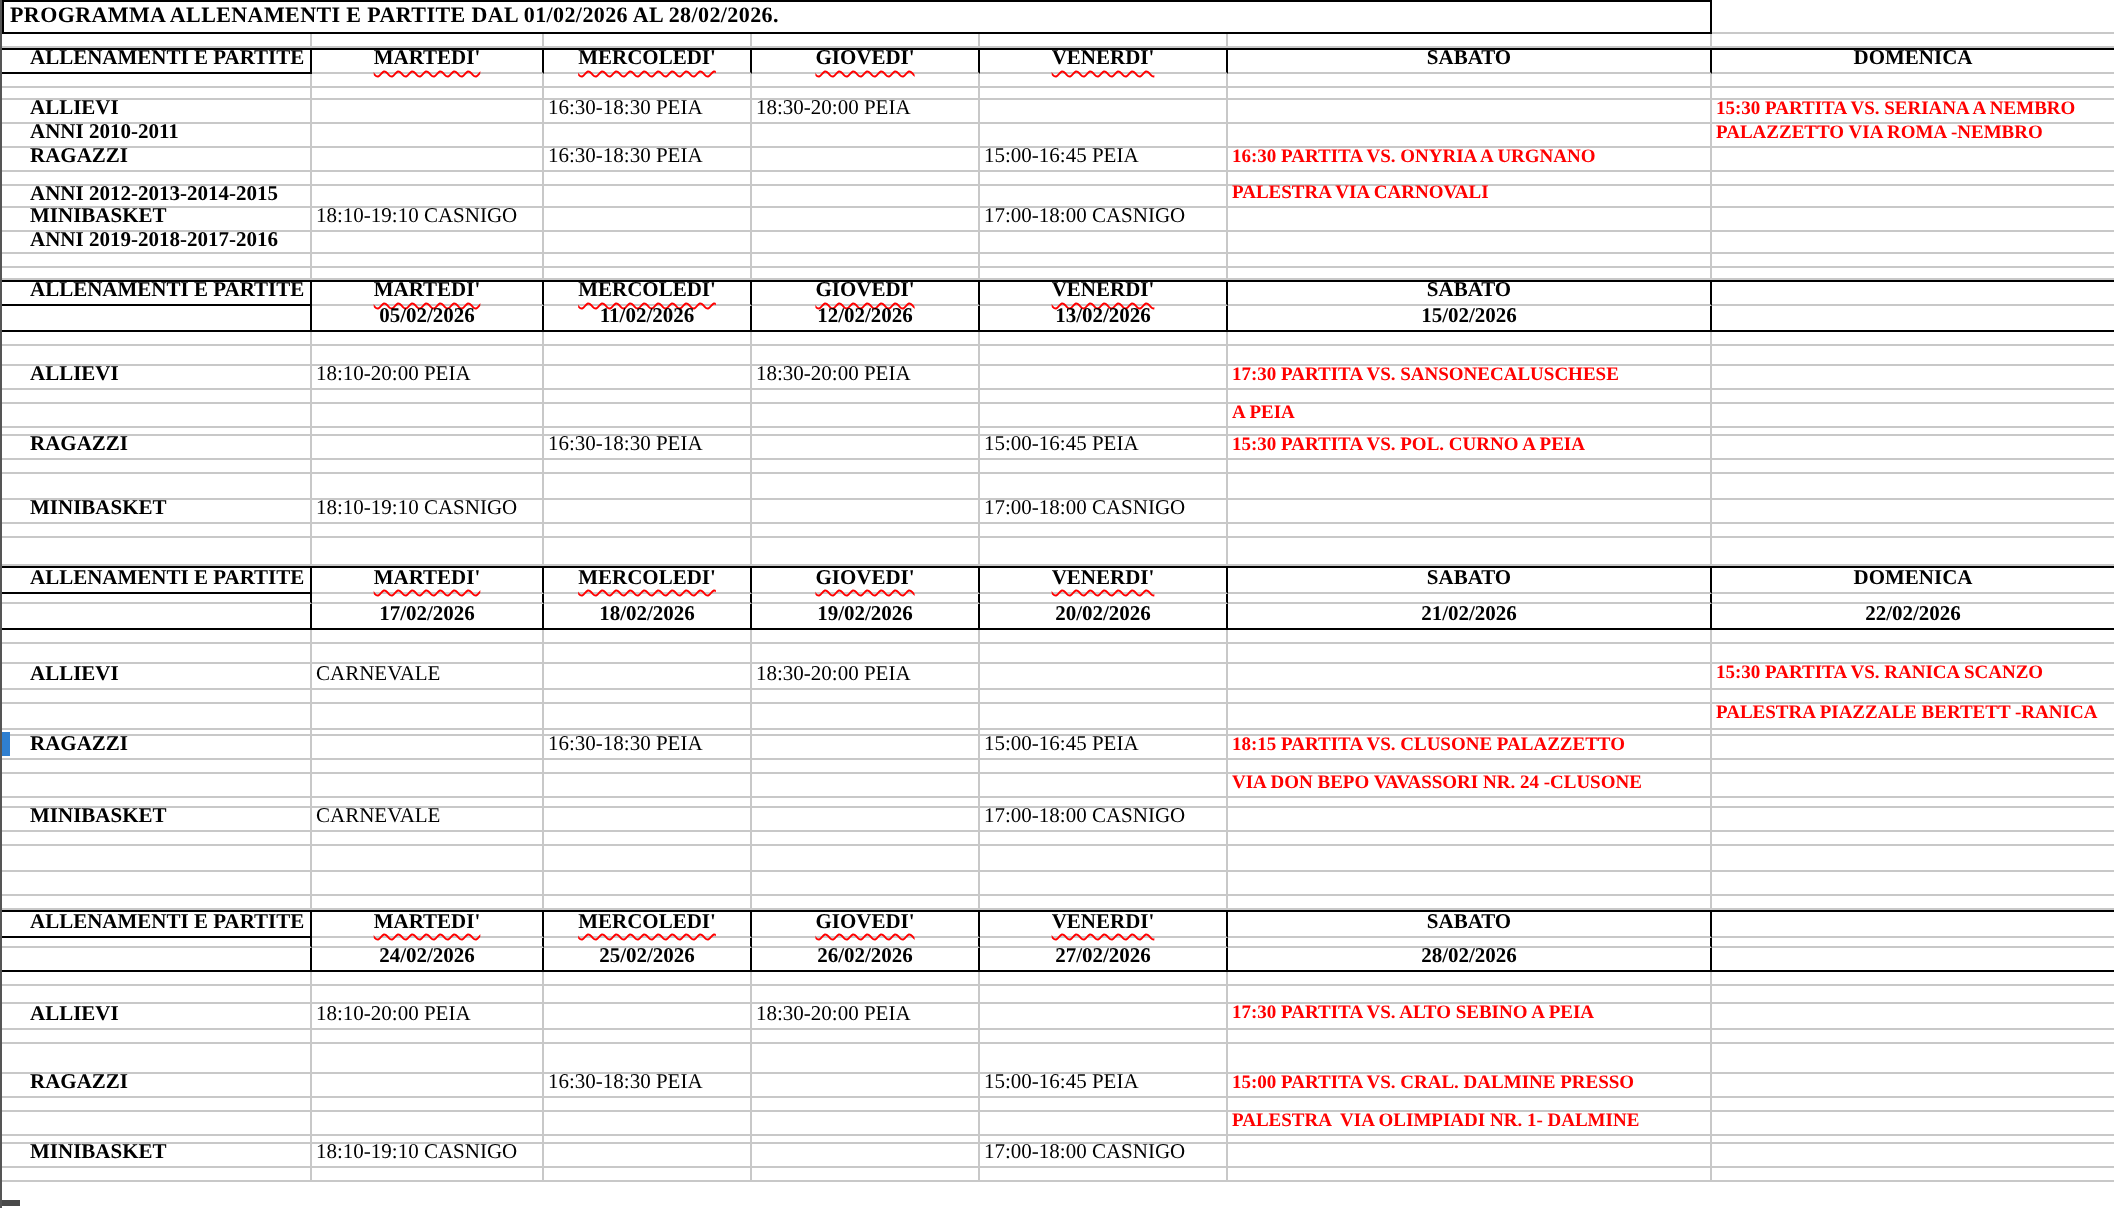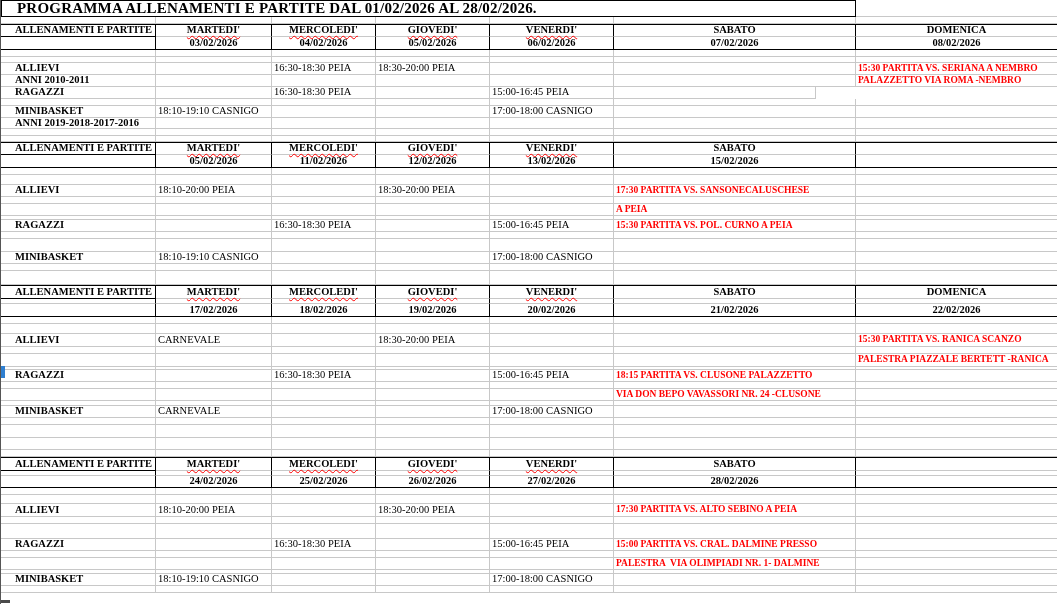--- a/index.html
+++ b/index.html
@@ -11,21 +11,21 @@
   .grid{position:absolute;top:0;left:0;width:1057px;}
   .row{display:flex;}
   .cell{
     box-sizing:border-box;height:100%;
     border-right:1px solid #c8c8c8;border-bottom:1px solid #c8c8c8;
     display:flex;align-items:center;white-space:pre;overflow:visible;
     padding-left:2px;font-size:10.5px;line-height:1;
   }
   .row{align-items:stretch;}
   .cell.title{
-    border:1px solid #000;font-size:15px;font-weight:bold;padding-left:15px;
+    border:1px solid #000;font-size:11px;font-weight:bold;padding-left:3px;
     letter-spacing:.2px;
   }
   .hdr1 .cell{border-right-color:#000;border-top:1px solid #000;}
   .hdr1 .cell.c0{border-bottom-color:#000;}
   .hdrm .cell{border-right-color:#000;}
   .hdr2 .cell{border-right-color:#000;border-bottom-color:#000;}
   .hd{justify-content:center;font-weight:bold;padding-left:0;}
   .dt{justify-content:center;font-weight:bold;padding-left:0;}
   .lbl{font-weight:bold;padding-left:14px;}
   .tm{font-weight:normal;}
@@ -58,29 +58,20 @@
       </div>
       <div class="row hdr1" style="height: 13px;">
         <div class="cell c0 lbl" style="width: 155px;">ALLENAMENTI E PARTITE</div>
         <div class="cell c1 hd sq" style="width: 116px;">MARTEDI'</div>
         <div class="cell c2 hd sq" style="width: 104px;">MERCOLEDI'</div>
         <div class="cell c3 hd sq" style="width: 114px;">GIOVEDI'</div>
         <div class="cell c4 hd sq" style="width: 124px;">VENERDI'</div>
         <div class="cell c5 hd" style="width: 242px;">SABATO</div>
         <div class="cell c6 hd" style="width: 202px;">DOMENICA</div>
       </div>
-      <div class="row hdr2" style="height: 13px;">
-        <div class="cell c0" style="width: 155px;"></div>
-        <div class="cell c1 dt" style="width: 116px;">03/02/2026</div>
-        <div class="cell c2 dt" style="width: 104px;">04/02/2026</div>
-        <div class="cell c3 dt" style="width: 114px;">05/02/2026</div>
-        <div class="cell c4 dt" style="width: 124px;">06/02/2026</div>
-        <div class="cell c5 dt" style="width: 242px;">07/02/2026</div>
-        <div class="cell c6 dt" style="width: 202px;">08/02/2026</div>
-      </div>
       <div class="row" style="height: 7px;">
         <div class="cell c0" style="width: 155px;"></div>
         <div class="cell c1" style="width: 116px;"></div>
         <div class="cell c2" style="width: 104px;"></div>
         <div class="cell c3" style="width: 114px;"></div>
         <div class="cell c4" style="width: 124px;"></div>
         <div class="cell c5" style="width: 242px;"></div>
         <div class="cell c6" style="width: 202px;"></div>
       </div>
       <div class="row" style="height: 6px;">
@@ -109,29 +100,39 @@
         <div class="cell c4" style="width: 124px;"></div>
         <div class="cell c5" style="width: 242px;"></div>
         <div class="cell c6 red" style="width: 202px;">PALAZZETTO VIA ROMA -NEMBRO</div>
       </div>
       <div class="row" style="height: 12px;">
         <div class="cell c0 lbl" style="width: 155px;">RAGAZZI</div>
         <div class="cell c1" style="width: 116px;"></div>
         <div class="cell c2 tm" style="width: 104px;">16:30-18:30 PEIA</div>
         <div class="cell c3" style="width: 114px;"></div>
         <div class="cell c4 tm" style="width: 124px;">15:00-16:45 PEIA</div>
-        <div class="cell c6" style="width: 202px;"></div>
-      </div>
-      <div class="row" style="height: 7px;">
-        <div class="cell c0" style="width: 155px;"></div>
-        <div class="cell c1" style="width: 116px;"></div>
-        <div class="cell c2" style="width: 104px;"></div>
-        <div class="cell c3" style="width: 114px;"></div>
-        <div class="cell c4" style="width: 124px;"></div>
-        <div class="cell c5" style="width: 242px;"></div>
+        <div class="cell c5 red" style="width: 242px;">16:30 PARTITA VS. ONYRIA A URGNANO</div>
+        <div class="cell c6" style="width: 202px;"></div>
+      </div>
+      <div class="row" style="height: 7px;">
+        <div class="cell c0" style="width: 155px;"></div>
+        <div class="cell c1" style="width: 116px;"></div>
+        <div class="cell c2" style="width: 104px;"></div>
+        <div class="cell c3" style="width: 114px;"></div>
+        <div class="cell c4" style="width: 124px;"></div>
+        <div class="cell c5" style="width: 242px;"></div>
+        <div class="cell c6" style="width: 202px;"></div>
+      </div>
+      <div class="row" style="height: 11px;">
+        <div class="cell c0 lbl" style="width: 155px;">ANNI 2012-2013-2014-2015</div>
+        <div class="cell c1" style="width: 116px;"></div>
+        <div class="cell c2" style="width: 104px;"></div>
+        <div class="cell c3" style="width: 114px;"></div>
+        <div class="cell c4" style="width: 124px;"></div>
+        <div class="cell c5 red" style="width: 242px;">PALESTRA VIA CARNOVALI</div>
         <div class="cell c6" style="width: 202px;"></div>
       </div>
       <div class="row" style="height: 12px;">
         <div class="cell c0 lbl" style="width: 155px;">MINIBASKET</div>
         <div class="cell c1 tm" style="width: 116px;">18:10-19:10 CASNIGO</div>
         <div class="cell c2" style="width: 104px;"></div>
         <div class="cell c3" style="width: 114px;"></div>
         <div class="cell c4 tm" style="width: 124px;">17:00-18:00 CASNIGO</div>
         <div class="cell c5" style="width: 242px;"></div>
         <div class="cell c6" style="width: 202px;"></div>

